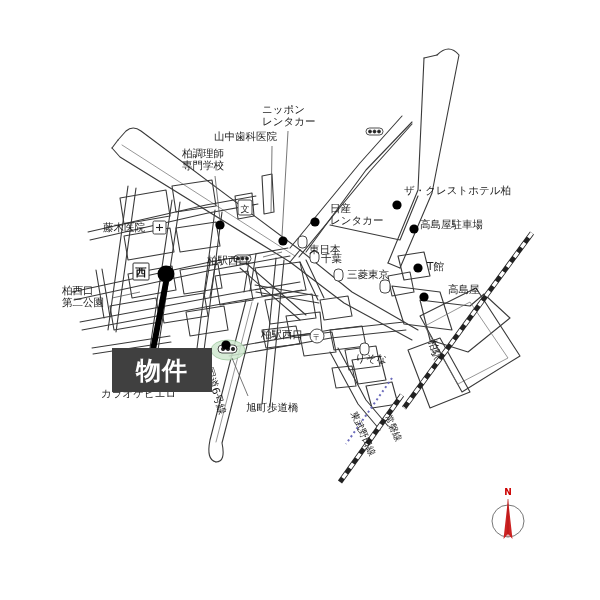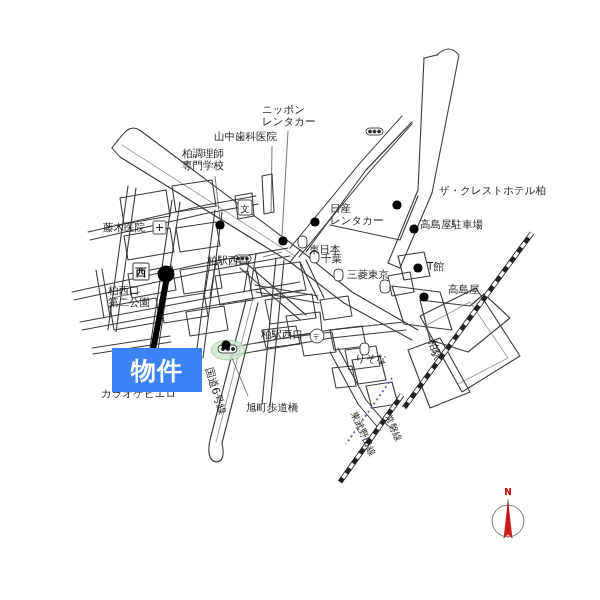--- a/index.html
+++ b/index.html
@@ -20,22 +20,22 @@
     letter-spacing:0px;
     font-family:"DejaVu Sans","Liberation Sans",sans-serif;
   }
   .lbl.sm{font-size:9.5px;line-height:10.5px;}
   .lbl.rot-vert{transform-origin:0 0;}
 
   
   #property-box{
     position:absolute;
     left:112px;top:348px;
-    width:90px;height:44px;
-    background:#3b82f6;
+    width:100px;height:44px;
+    background:#404040;
     display:flex;align-items:center;justify-content:center;
   }
   #property-box .ptxt{
     color:#fff;font-size:25px;font-weight:bold;letter-spacing:1px;
     font-family:"DejaVu Sans","Liberation Sans",sans-serif;
   }
 
   
   #compass{position:absolute;left:487px;top:487px;width:42px;height:58px;}
   #compass .ntxt{
@@ -268,42 +268,42 @@
   </svg>
 
   <div class="lbl" style="left:262px;top:104px;">ニッポン
 レンタカー</div>
 
   <div class="lbl" style="left:200px;top:131px;padding-left:14px;">山中歯科医院</div>
 
   <div class="lbl" style="left:182px;top:148px;">柏調理師
 専門学校</div>
 
-  <div class="lbl" style="left:404px;top:185px;margin-left:35px;">ザ・クレストホテル柏</div>
+  <div class="lbl" style="left:404px;top:185px;">ザ・クレストホテル柏</div>
 
   <div class="lbl" style="left:322px;top:203px;margin-left:8px;">日産
 レンタカー</div>
 
   <div class="lbl" style="left:420px;top:219px;">高島屋駐車場</div>
 
   <div class="lbl" style="left:103px;top:222px;">藤木医院</div>
 
   <div class="lbl" style="left:309px;top:244px;text-align:center;">東日本</div>
 
   <div class="lbl" style="left:321px;top:253px;">千葉</div>
 
   <div class="lbl" style="left:427px;top:261px;">T館</div>
 
   <div class="lbl" style="left:207px;top:255px;">柏駅西口</div>
 
   <div class="lbl" style="left:347px;top:269px;">三菱東京</div>
 
   <div class="lbl" style="left:448px;top:284px;">高島屋</div>
 
-  <div class="lbl" style="left:62px;top:285px;margin-left:46px;">柏西口
+  <div class="lbl" style="left:62px;top:285px;">柏西口
 第二公園</div>
 
   <div class="lbl" style="left:261px;top:329px;">柏駅西口</div>
 
   <div class="lbl" style="left:355px;top:353px;">りそな</div>
 
   <div class="lbl" style="left:101px;top:388px;font-family:Liberation Serif, serif;">カラオケピエロ</div>
 
   <div class="lbl" style="left:246px;top:402px;">旭町歩道橋</div>
 

